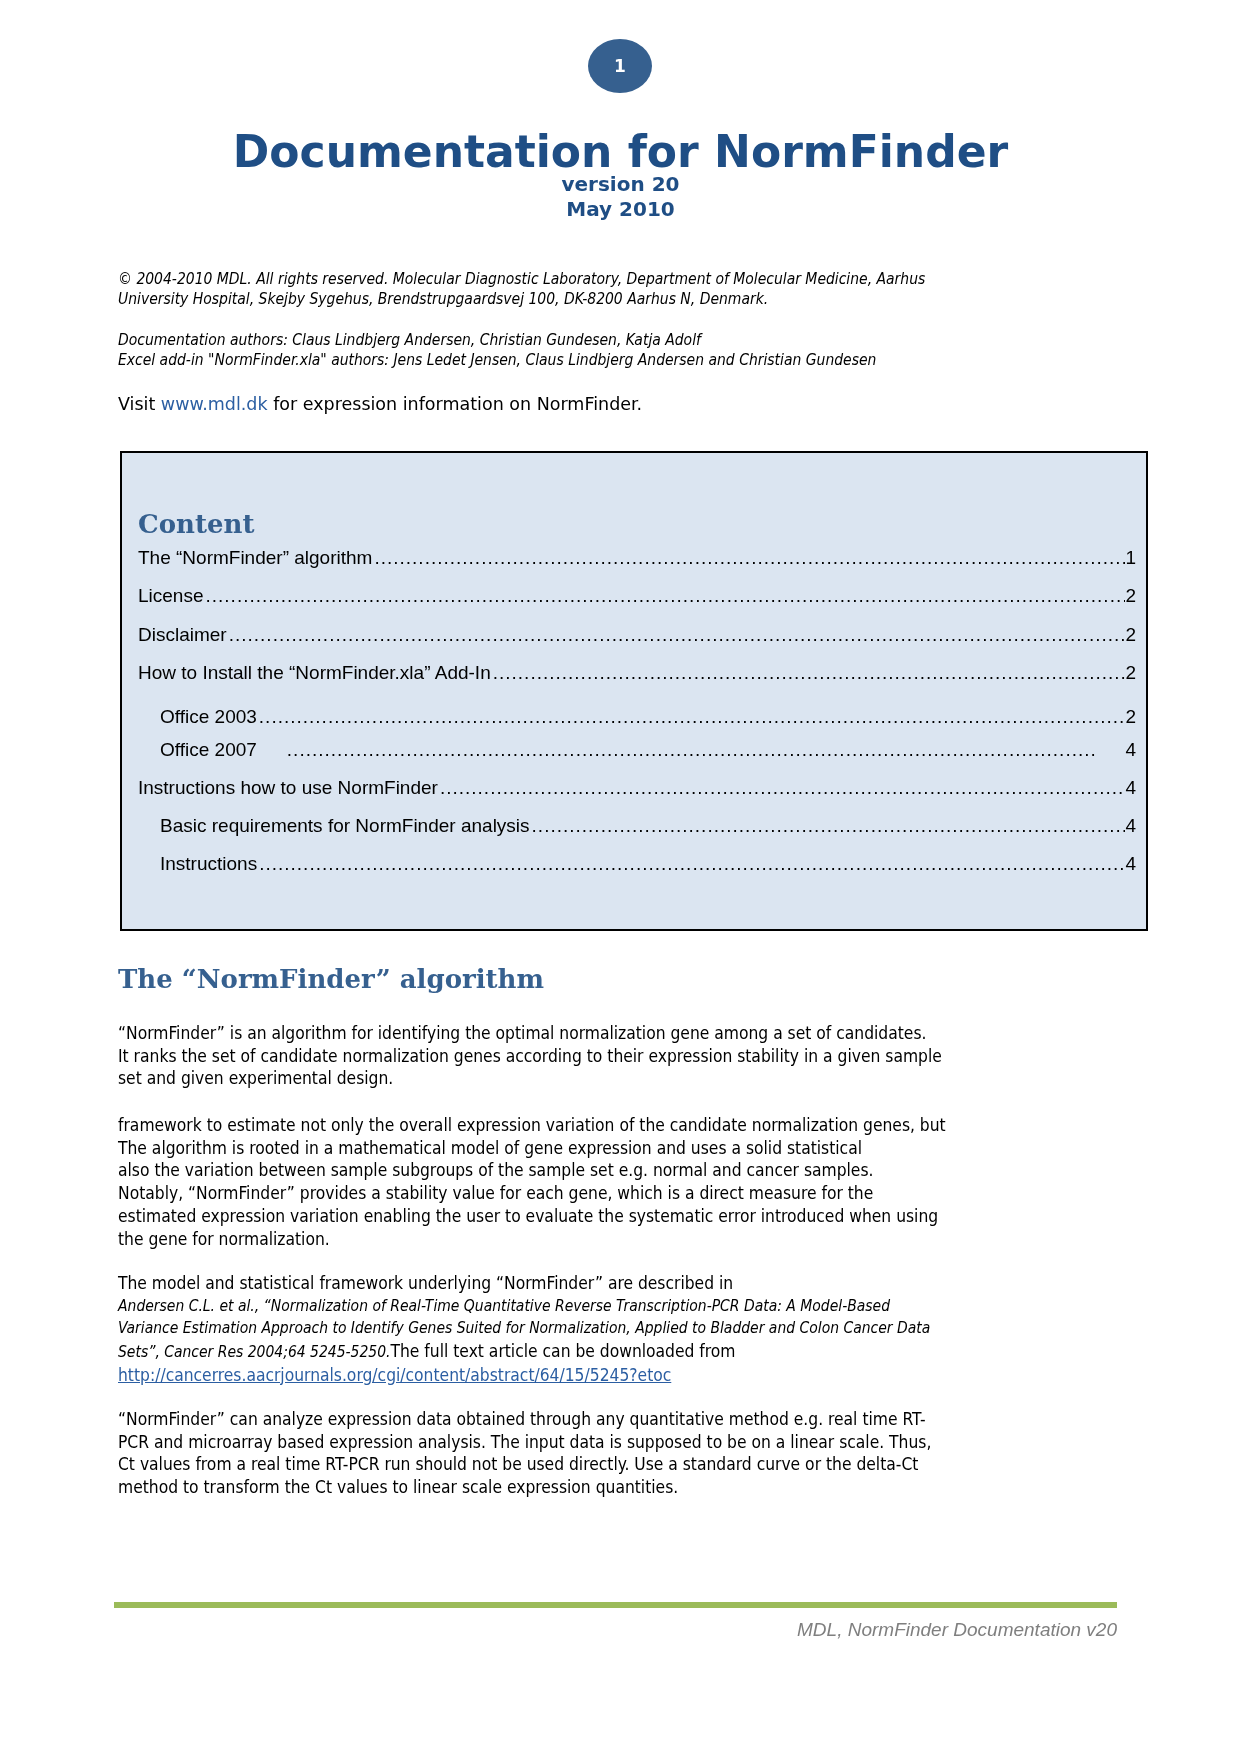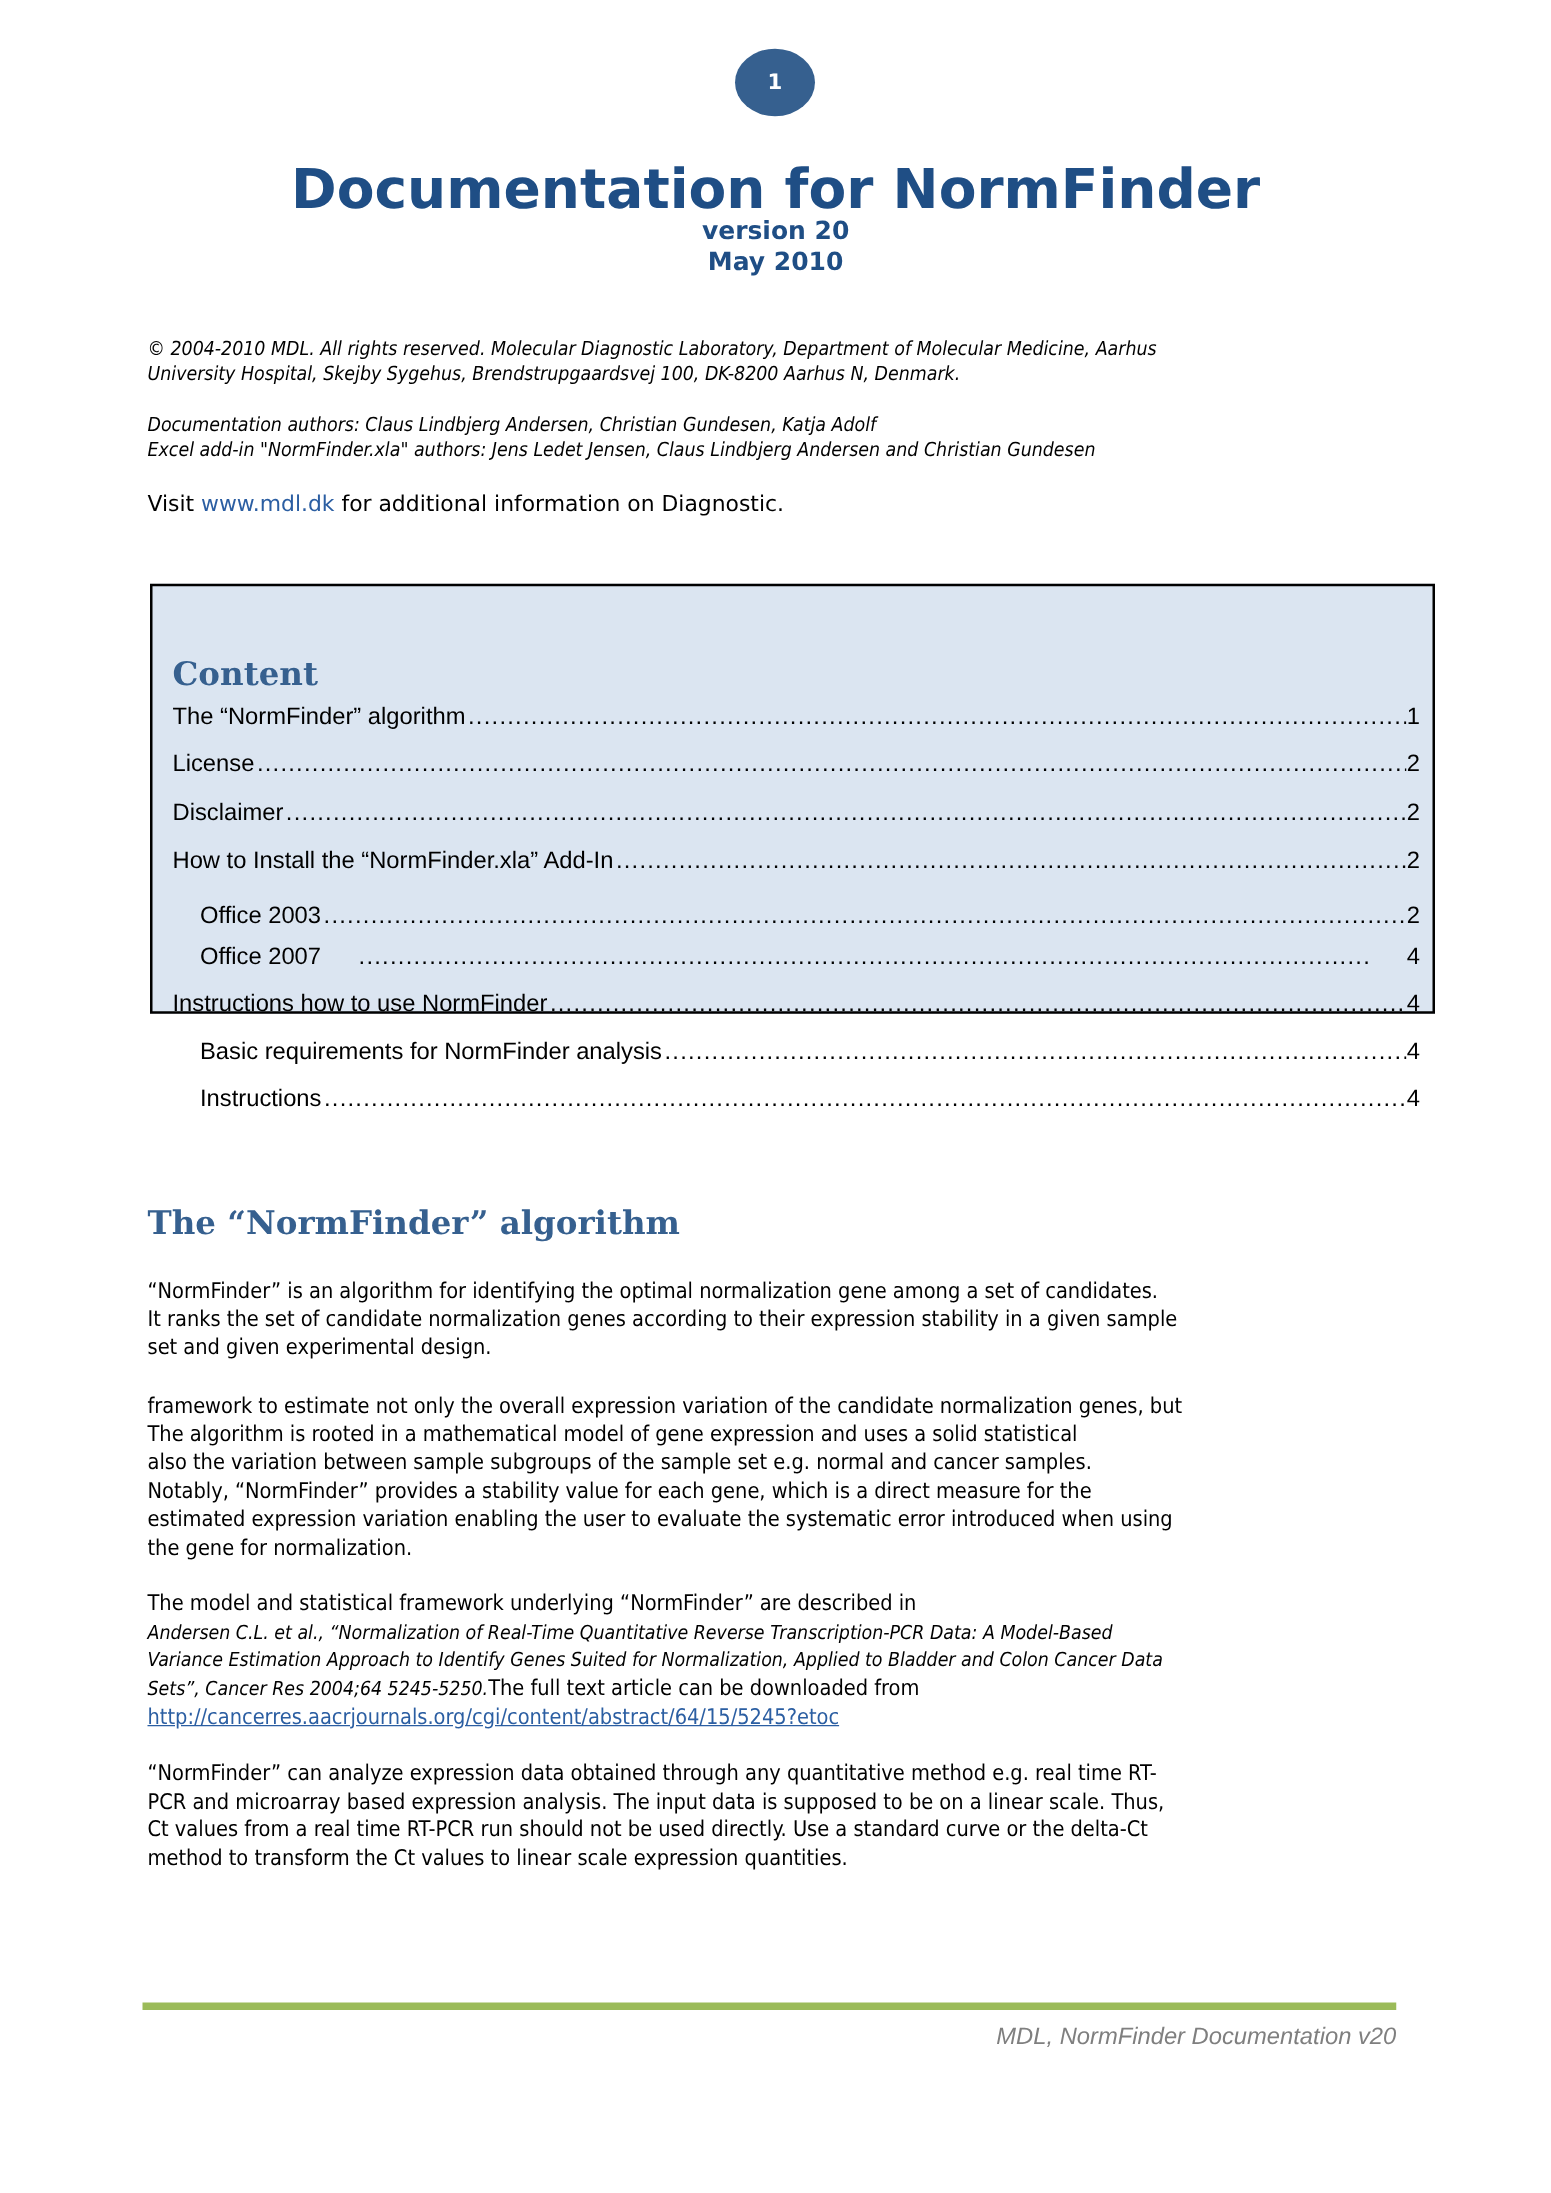--- a/index.html
+++ b/index.html
@@ -15,23 +15,23 @@
     .title-block .sub { font-size: 20px; line-height: 25px; }
 
     .meta { position: absolute; left: 118px; width: 1020px; font-style: italic;
       font-size: 15.5px; line-height: 20px; font-family: "DejaVu Sans Condensed", "DejaVu Sans", sans-serif; }
     .meta.copyright { top: 269px; }
     .meta.authors { top: 330px; }
 
     .visit { position: absolute; left: 118px; top: 393px; font-size: 17.5px; line-height: 22px; }
     a.link { color: #2b5ea2; text-decoration: none; }
 
-    .toc { position: absolute; left: 120px; top: 451px; width: 1028px; height: 344px;
+    .toc { position: absolute; left: 120px; top: 451px; width: 1028px; height: 480px;
       background: #dbe5f1; border: 2px solid #000; box-sizing: border-box;
-      font-family: "Liberation Sans", sans-serif; margin-top: 16px; }
+      font-family: "Liberation Sans", sans-serif; }
     .toc-heading { position: absolute; left: 16px; top: 56px; font-family: "DejaVu Serif", serif;
       font-weight: bold; font-size: 26px; color: #36608f; }
     .toc-entry { position: absolute; left: 16px; right: 10px; height: 26px; display: flex;
       align-items: baseline; font-size: 19px; color: #000; white-space: nowrap; overflow: hidden; }
     .toc-entry.sub { left: 38px; }
     .toc-entry .label { flex: 0 0 auto; padding-right: 2px; }
     .toc-entry .dots { flex: 1 1 auto; overflow: hidden; letter-spacing: 1px; }
     .toc-entry .dots::after { content: "................................................................................................................................................................................................................................................................"; }
     .toc-entry .pg { flex: 0 0 auto; }
 
@@ -68,21 +68,21 @@
   <div>© 2004-2010 MDL. All rights reserved. Molecular Diagnostic Laboratory, Department of Molecular Medicine, Aarhus</div>
   <div>University Hospital, Skejby Sygehus, Brendstrupgaardsvej 100, DK-8200 Aarhus N, Denmark.</div>
 </div>
 
 <div class="meta authors">
   <div>Documentation authors: Claus Lindbjerg Andersen, Christian Gundesen, Katja Adolf</div>
   <div>Excel add-in "NormFinder.xla" authors: Jens Ledet Jensen, Claus Lindbjerg Andersen and Christian Gundesen</div>
 </div>
 
 <div class="visit">
-  <span>Visit </span><a class="link">www.mdl.dk</a><span> for additional information on Diagnostic.</span>
+  <span>Visit </span><a class="link">www.mdl.dk</a><span> for expression information on NormFinder.</span>
 </div>
 
 <div class="toc">
   <div class="toc-heading">Content</div>
   <div id="toc-entries">
       <div class="toc-entry" style="top: 94px;">
         <span class="label">The “NormFinder” algorithm</span>
         <span class="dots"></span>
         <span class="pg">1</span>
       </div>

